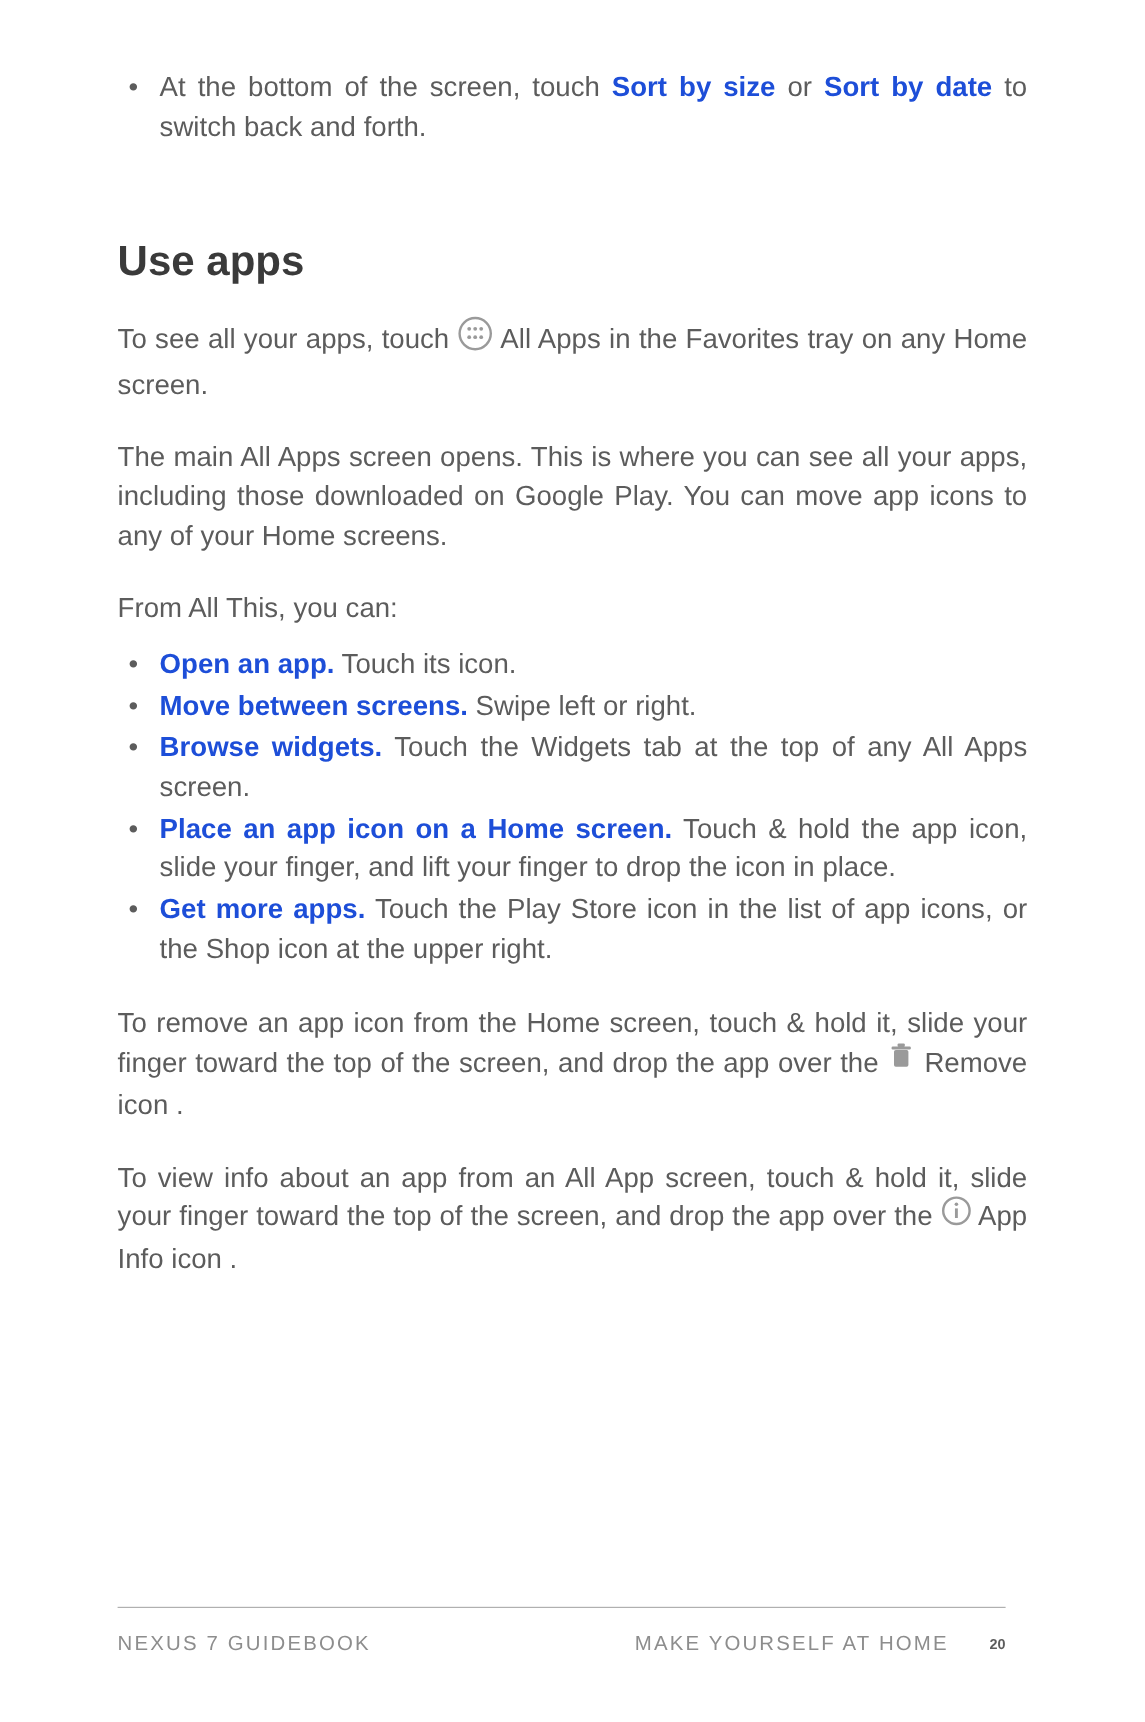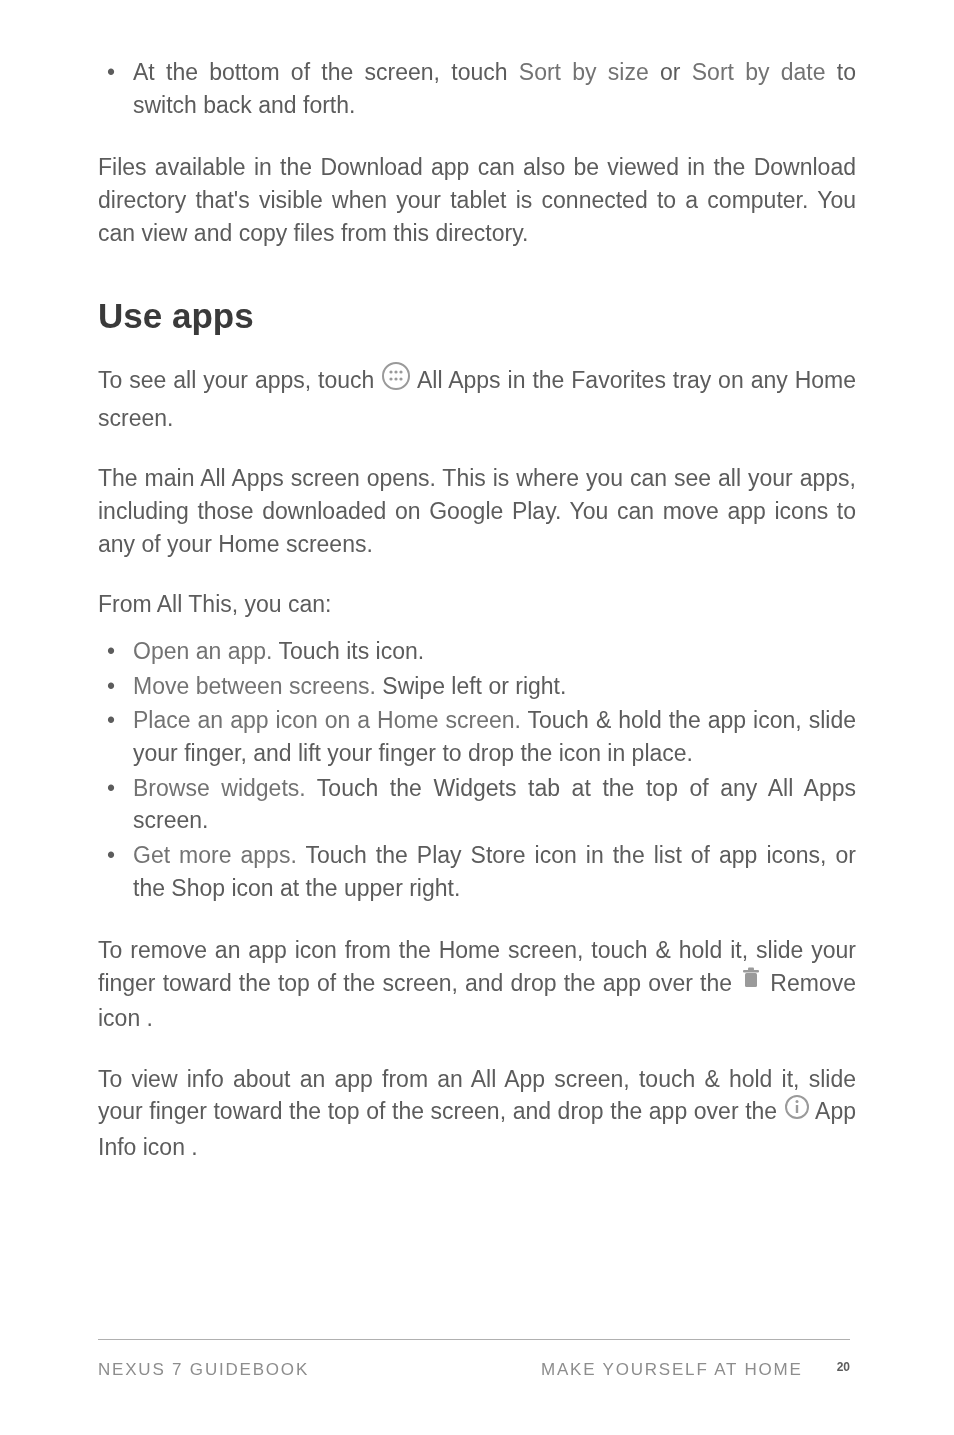--- a/index.html
+++ b/index.html
@@ -44,51 +44,51 @@
     }
     .spacer-md { height: 28px; }
     .spacer-lg { height: 42px; }
     h2.section-heading {
       font-size: 35px;
       font-weight: bold;
       color: #3a3a3a;
       margin-bottom: 22px;
     }
     .bold {
-      font-weight: normal;
-      color: #737373;
+      font-weight: bold;
+      color: #1d4ed8;
     }
     .icon-inline {
       display: inline-block;
       vertical-align: middle;
       position: relative;
       top: -2px;
     }
     .footer {
       position: absolute;
       bottom: 55px;
       left: 98px;
-      right: 104px;
+      right: 116px;
     }
     .footer-rule {
       border: none;
       border-top: 1.5px solid #b0b0b0;
       margin-bottom: 20px;
     }
     .footer-row {
       display: flex;
       justify-content: space-between;
       align-items: baseline;
       font-size: 17px;
       letter-spacing: 1.8px;
       color: #8d8d8d;
     }
     .footer-right {
       display: flex;
-      align-items: flex-start;
+      align-items: center;
       gap: 34px;
     }
     .page-num {
       font-weight: bold;
       color: #5c5c5c;
       font-size: 12px;
       letter-spacing: 0;
     }
     svg { display: inline-block; }
   </style>
@@ -98,21 +98,20 @@
 <div class="content">
 
   <ul class="bullets">
     <li>
       <span>At the bottom of the screen, touch </span><span class="bold">Sort by size</span><span> or </span><span class="bold">Sort by date</span><span> to switch back and forth.</span>
     </li>
   </ul>
 
   <div class="spacer-md"></div>
 
-  <p class="para">Files available in the Download app can also be viewed in the Download directory that's visible when your tablet is connected to a computer. You can view and copy files from this directory.</p>
 
   <div class="spacer-lg"></div>
 
   <h2 class="section-heading">Use apps</h2>
 
   <p class="para">
     <span>To see all your apps, touch </span><span class="icon-inline"><svg width="30" height="30" viewBox="0 0 30 30">
           <circle cx="15" cy="15" r="13" fill="none" stroke="#9a9a9a" stroke-width="2"></circle>
           <circle cx="10" cy="11" r="1.6" fill="#9a9a9a"></circle>
           <circle cx="15" cy="11" r="1.6" fill="#9a9a9a"></circle>
@@ -129,22 +128,22 @@
 
   <div class="spacer-md"></div>
 
   <p class="para" style="text-align:left;">From All This, you can:</p>
 
   <div style="height:14px;"></div>
 
   <ul class="bullets">
     <li><span class="bold">Open an app.</span><span> Touch its icon.</span></li>
     <li><span class="bold">Move between screens.</span><span> Swipe left or right.</span></li>
+    <li><span class="bold">Browse widgets.</span><span> Touch the Widgets tab at the top of any All Apps screen.</span></li>
     <li><span class="bold">Place an app icon on a Home screen.</span><span> Touch &amp; hold the app icon, slide your finger, and lift your finger to drop the icon in place.</span></li>
-    <li><span class="bold">Browse widgets.</span><span> Touch the Widgets tab at the top of any All Apps screen.</span></li>
     <li><span class="bold">Get more apps.</span><span> Touch the Play Store icon in the list of app icons, or the Shop icon at the upper right.</span></li>
   </ul>
 
   <div class="spacer-md"></div>
 
   <p class="para">
     <span>To remove an app icon from the Home screen, touch &amp; hold it, slide your finger toward the top of the screen, and drop the app over the </span><span class="icon-inline"><svg width="24" height="26" viewBox="0 0 24 26">
           <rect x="6" y="8" width="12" height="14" rx="1.5" fill="#9a9a9a"></rect>
           <rect x="4" y="5" width="16" height="2.5" rx="1" fill="#9a9a9a"></rect>
           <rect x="9" y="2.5" width="6" height="3" rx="1" fill="#9a9a9a"></rect>

